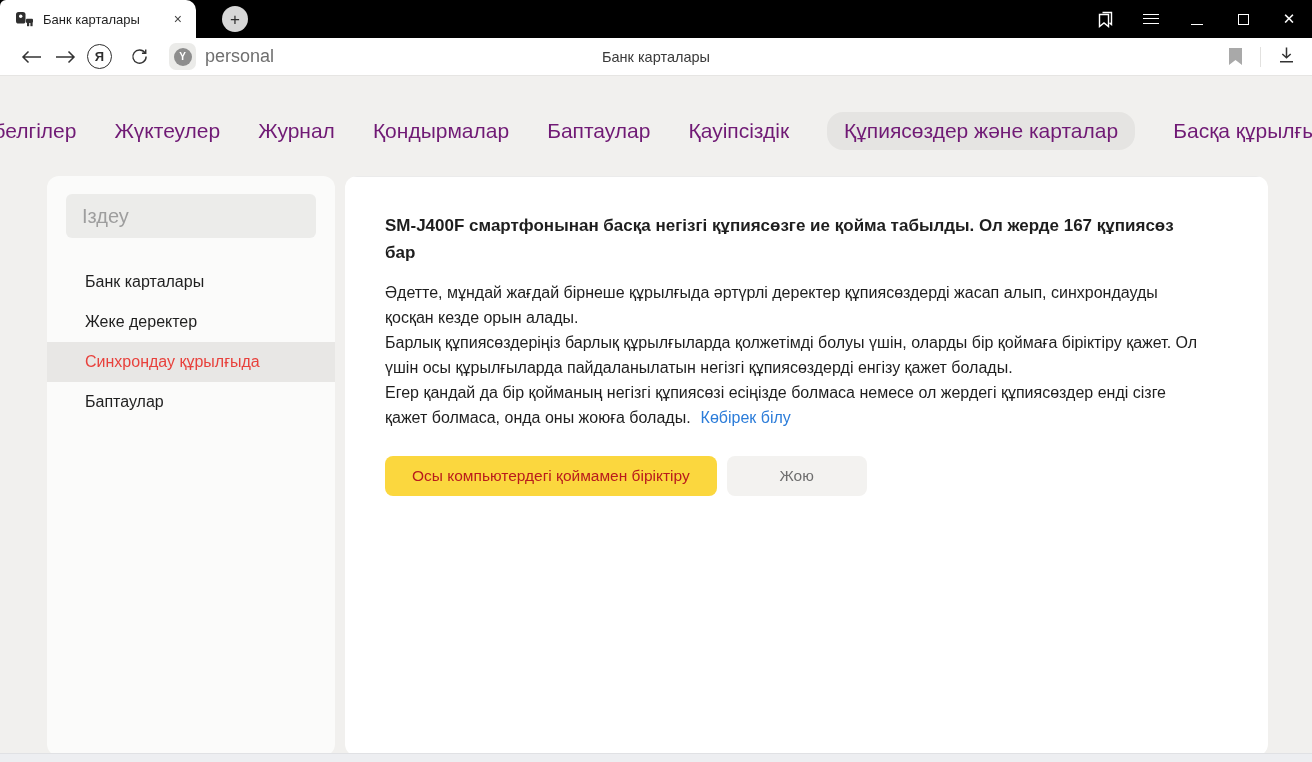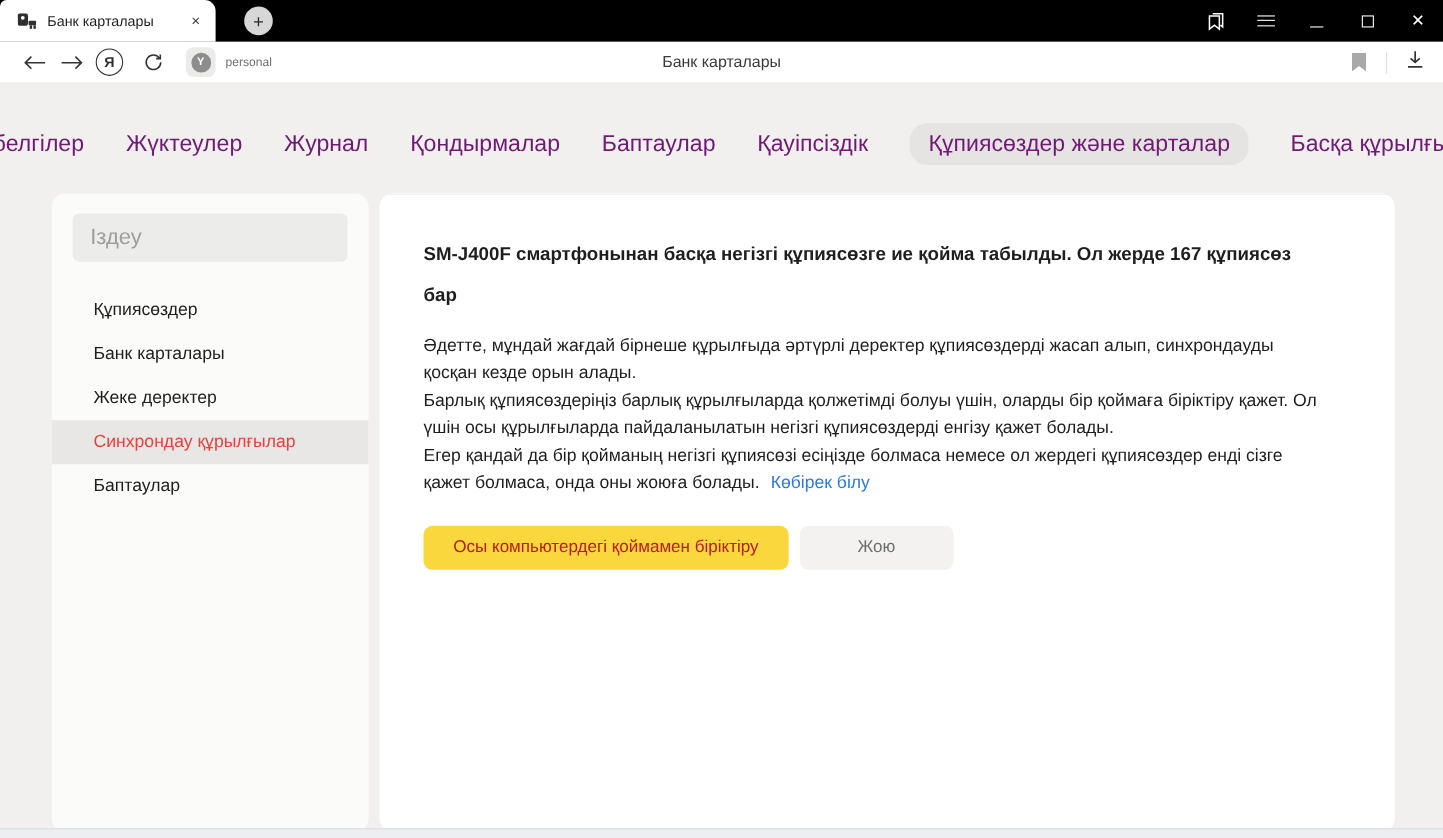--- a/index.html
+++ b/index.html
@@ -52,21 +52,21 @@
   }
   .protect-badge {
     width: 27px; height: 27px; background: #ebebe9; border-radius: 7px;
     display: flex; align-items: center; justify-content: center;
   }
   .protect-circle {
     width: 18px; height: 18px; background: #8d8d8d; border-radius: 50%;
     color: #fff; font-size: 10px; font-weight: 700;
     display: flex; align-items: center; justify-content: center;
   }
-  .protect-label { font-size: 11px; color: #6f6f6f; }
+  .protect-label { font-size: 18px; color: #6f6f6f; }
   .page-title-center {
     position: absolute; left: 0; right: 0; text-align: center;
     font-size: 14.5px; color: #3a3a3a; pointer-events: none;
   }
   .toolbar-right { margin-left: auto; display: flex; align-items: center; gap: 14px; z-index: 1; }
   .bookmark-flag {
     width: 13px; height: 17px; background: #a9a9a9;
     clip-path: polygon(0 0, 100% 0, 100% 100%, 50% 70%, 0 100%);
   }
   .toolbar-divider { width: 1px; height: 20px; background: #e2e1df; }
@@ -103,21 +103,21 @@
   .side-item.selected { background: #e8e7e5; color: #e8413c; }
 
   .main-panel {
     flex: 1; background: #fff; border-radius: 12px; overflow: hidden;
   }
   .panel-header { padding: 21px 40px 18px 40px; }
   .panel-heading { font-size: 23px; font-weight: 400; color: #1c1c1c; }
   .panel-divider { height: 1px; background: #eceבec; background: #ebebeb; }
   .panel-body { padding: 35px 40px 0 40px; max-width: 895px; }
   .alert-title {
-    font-size: 17px; font-weight: 700; line-height: 38px; color: #1e1e1e;
+    font-size: 17px; font-weight: 700; line-height: 27px; color: #1e1e1e;
     margin-bottom: 14px;
   }
   .body-text { font-size: 16px; line-height: 25px; color: #1e1e1e; }
   .body-text p { margin: 0; }
   .learn-more { color: #2b7cd9; text-decoration: none; margin-left: 10px; }
   .btn-row { display: flex; gap: 10px; margin-top: 26px; }
   .btn {
     height: 40px; border: none; border-radius: 8px; font-size: 15.5px;
     font-family: inherit; cursor: default; display: inline-flex;
     align-items: center; justify-content: center;
@@ -216,24 +216,23 @@
     <div class="nav-item">Баптаулар</div>
     <div class="nav-item">Қауіпсіздік</div>
     <div class="nav-item active">Құпиясөздер және карталар</div>
     <div class="nav-item">Басқа құрылғылар</div>
   </div>
 
 <div class="content">
   <div class="sidebar">
     <input class="search-box" type="text" placeholder="Іздеу" style="">
     <div id="sidebar-list">
-        <div class="side-item">Құпиясөздер</div>
         <div class="side-item">Банк карталары</div>
         <div class="side-item">Жеке деректер</div>
-        <div class="side-item selected">Синхрондау құрылғылар</div>
+        <div class="side-item selected">Синхрондау құрылғыда</div>
         <div class="side-item">Баптаулар</div>
       </div>
   </div>
 
   <div class="main-panel">
     <div class="panel-divider"></div>
     <div class="panel-body">
       <div class="alert-title">SM-J400F смартфонынан басқа негізгі құпиясөзге ие қойма табылды. Ол жерде 167 құпиясөз бар</div>
       <div class="body-text" id="body-text">
           <p>Әдетте, мұндай жағдай бірнеше құрылғыда әртүрлі деректер құпиясөздерді жасап алып, синхрондауды қосқан кезде орын алады.</p>

